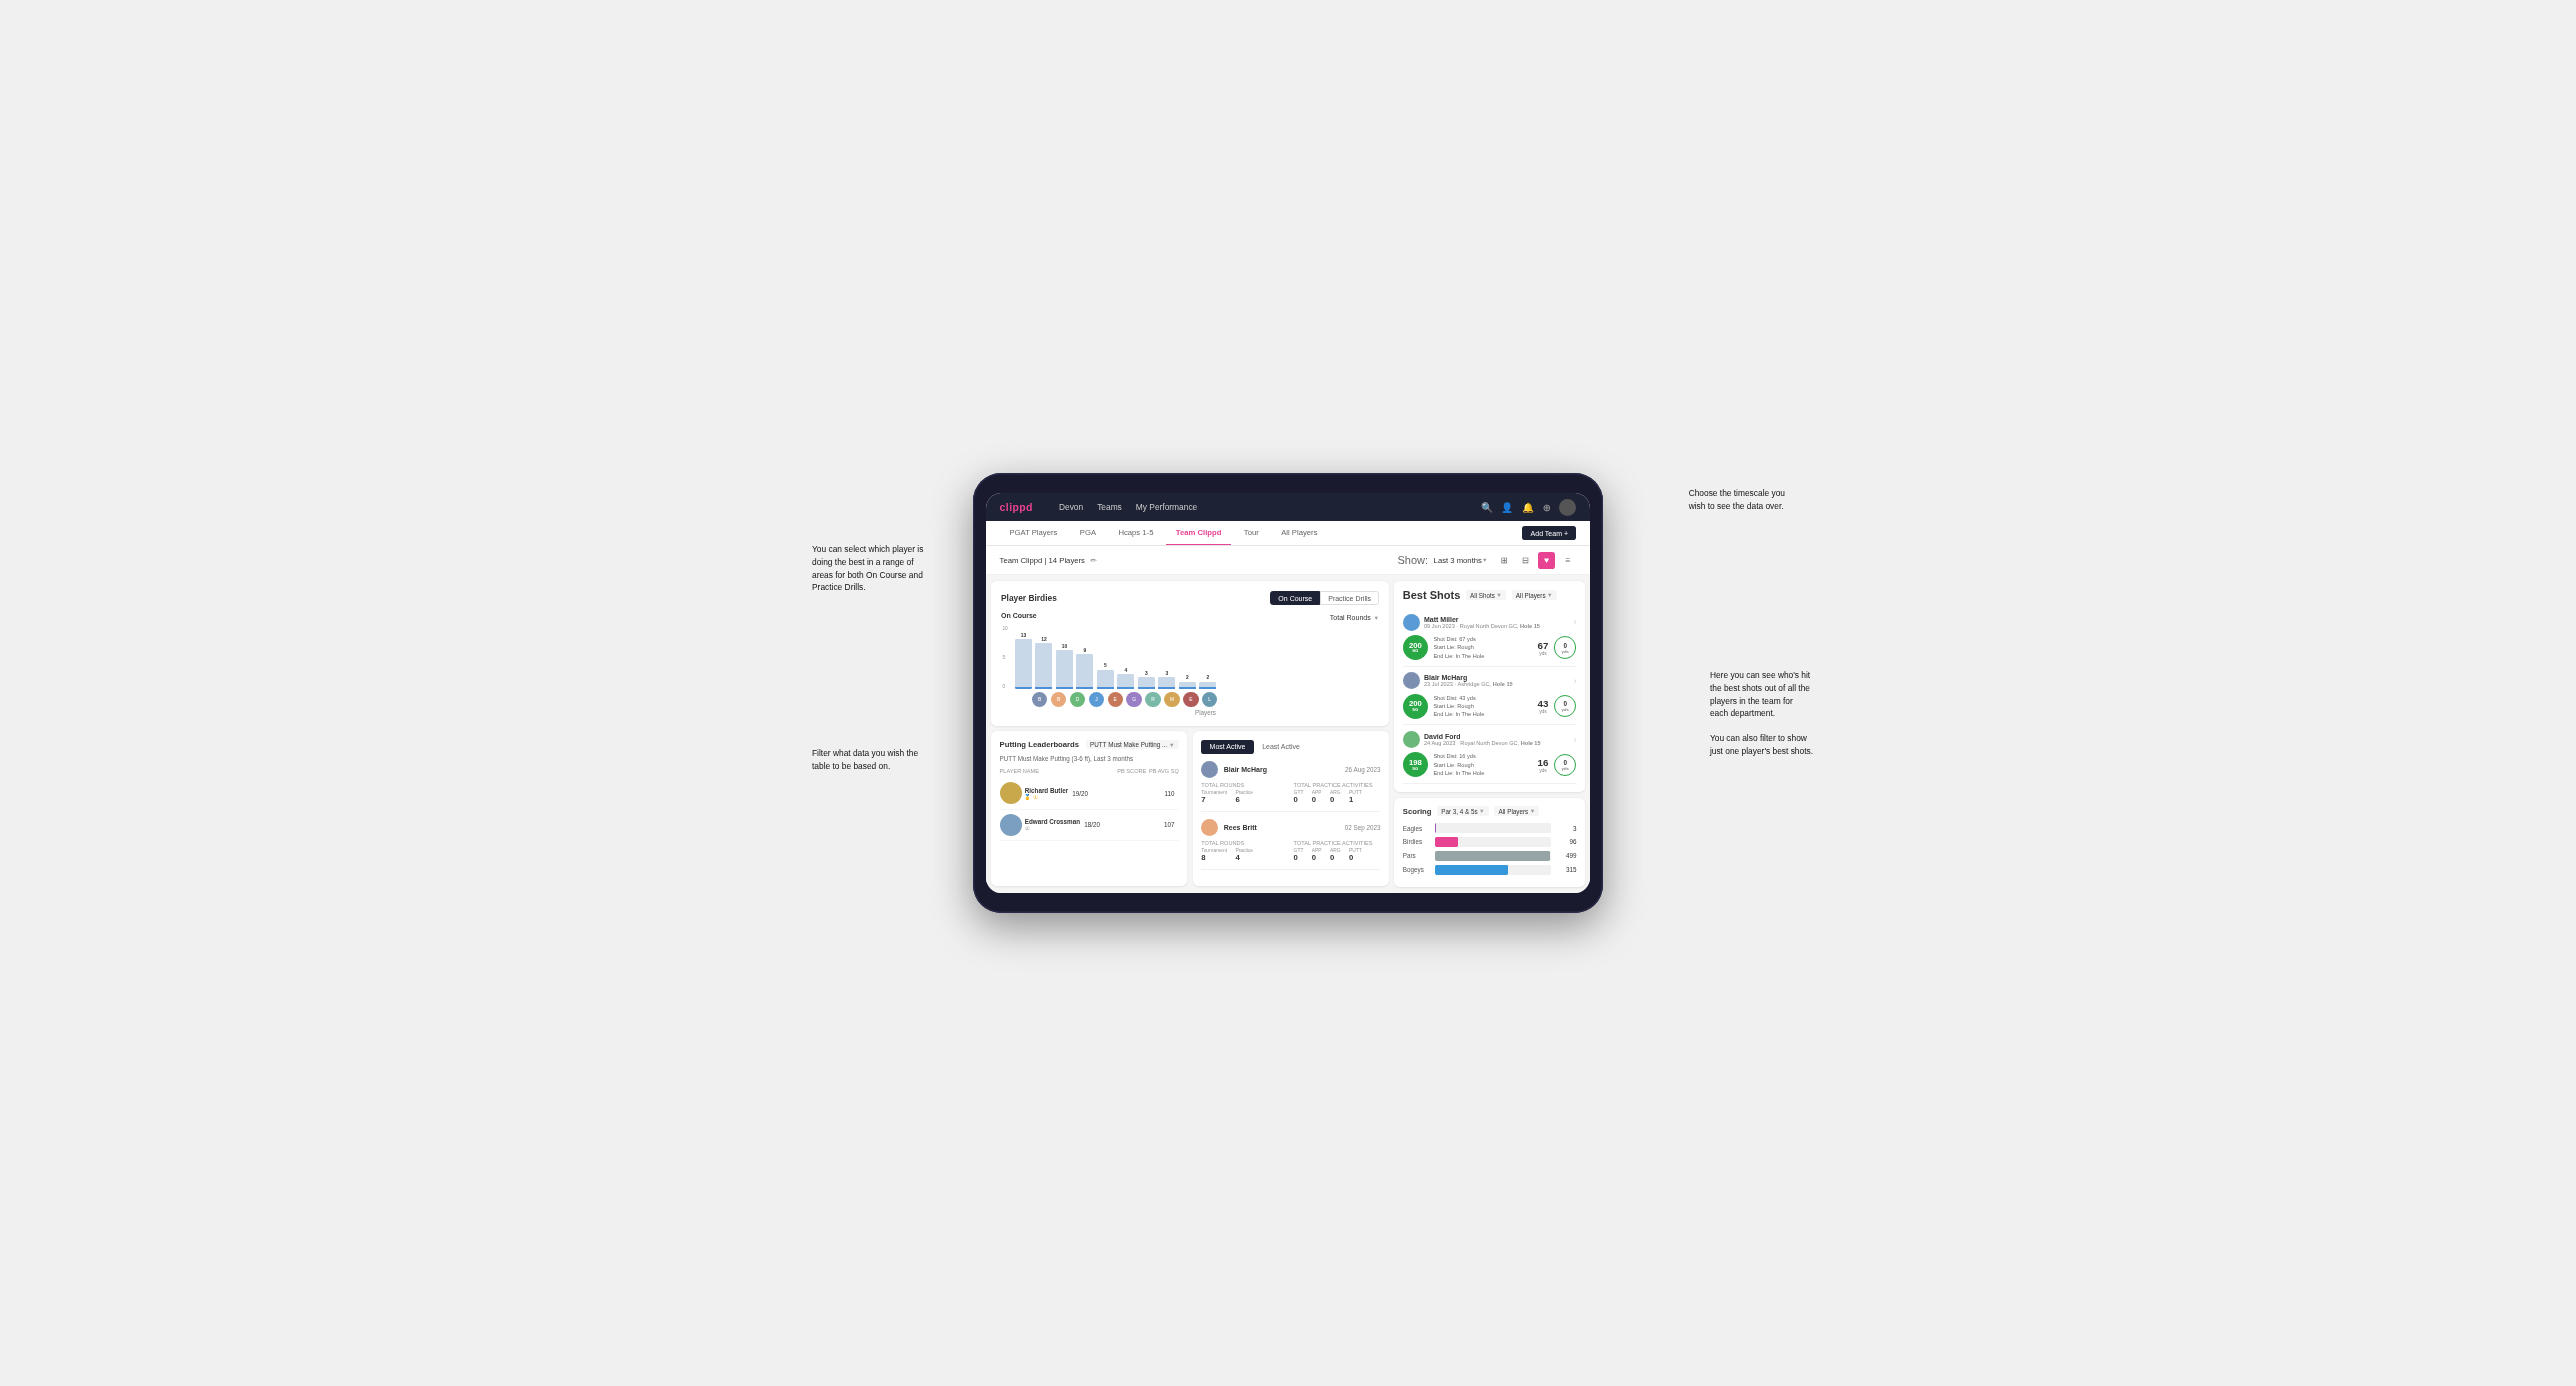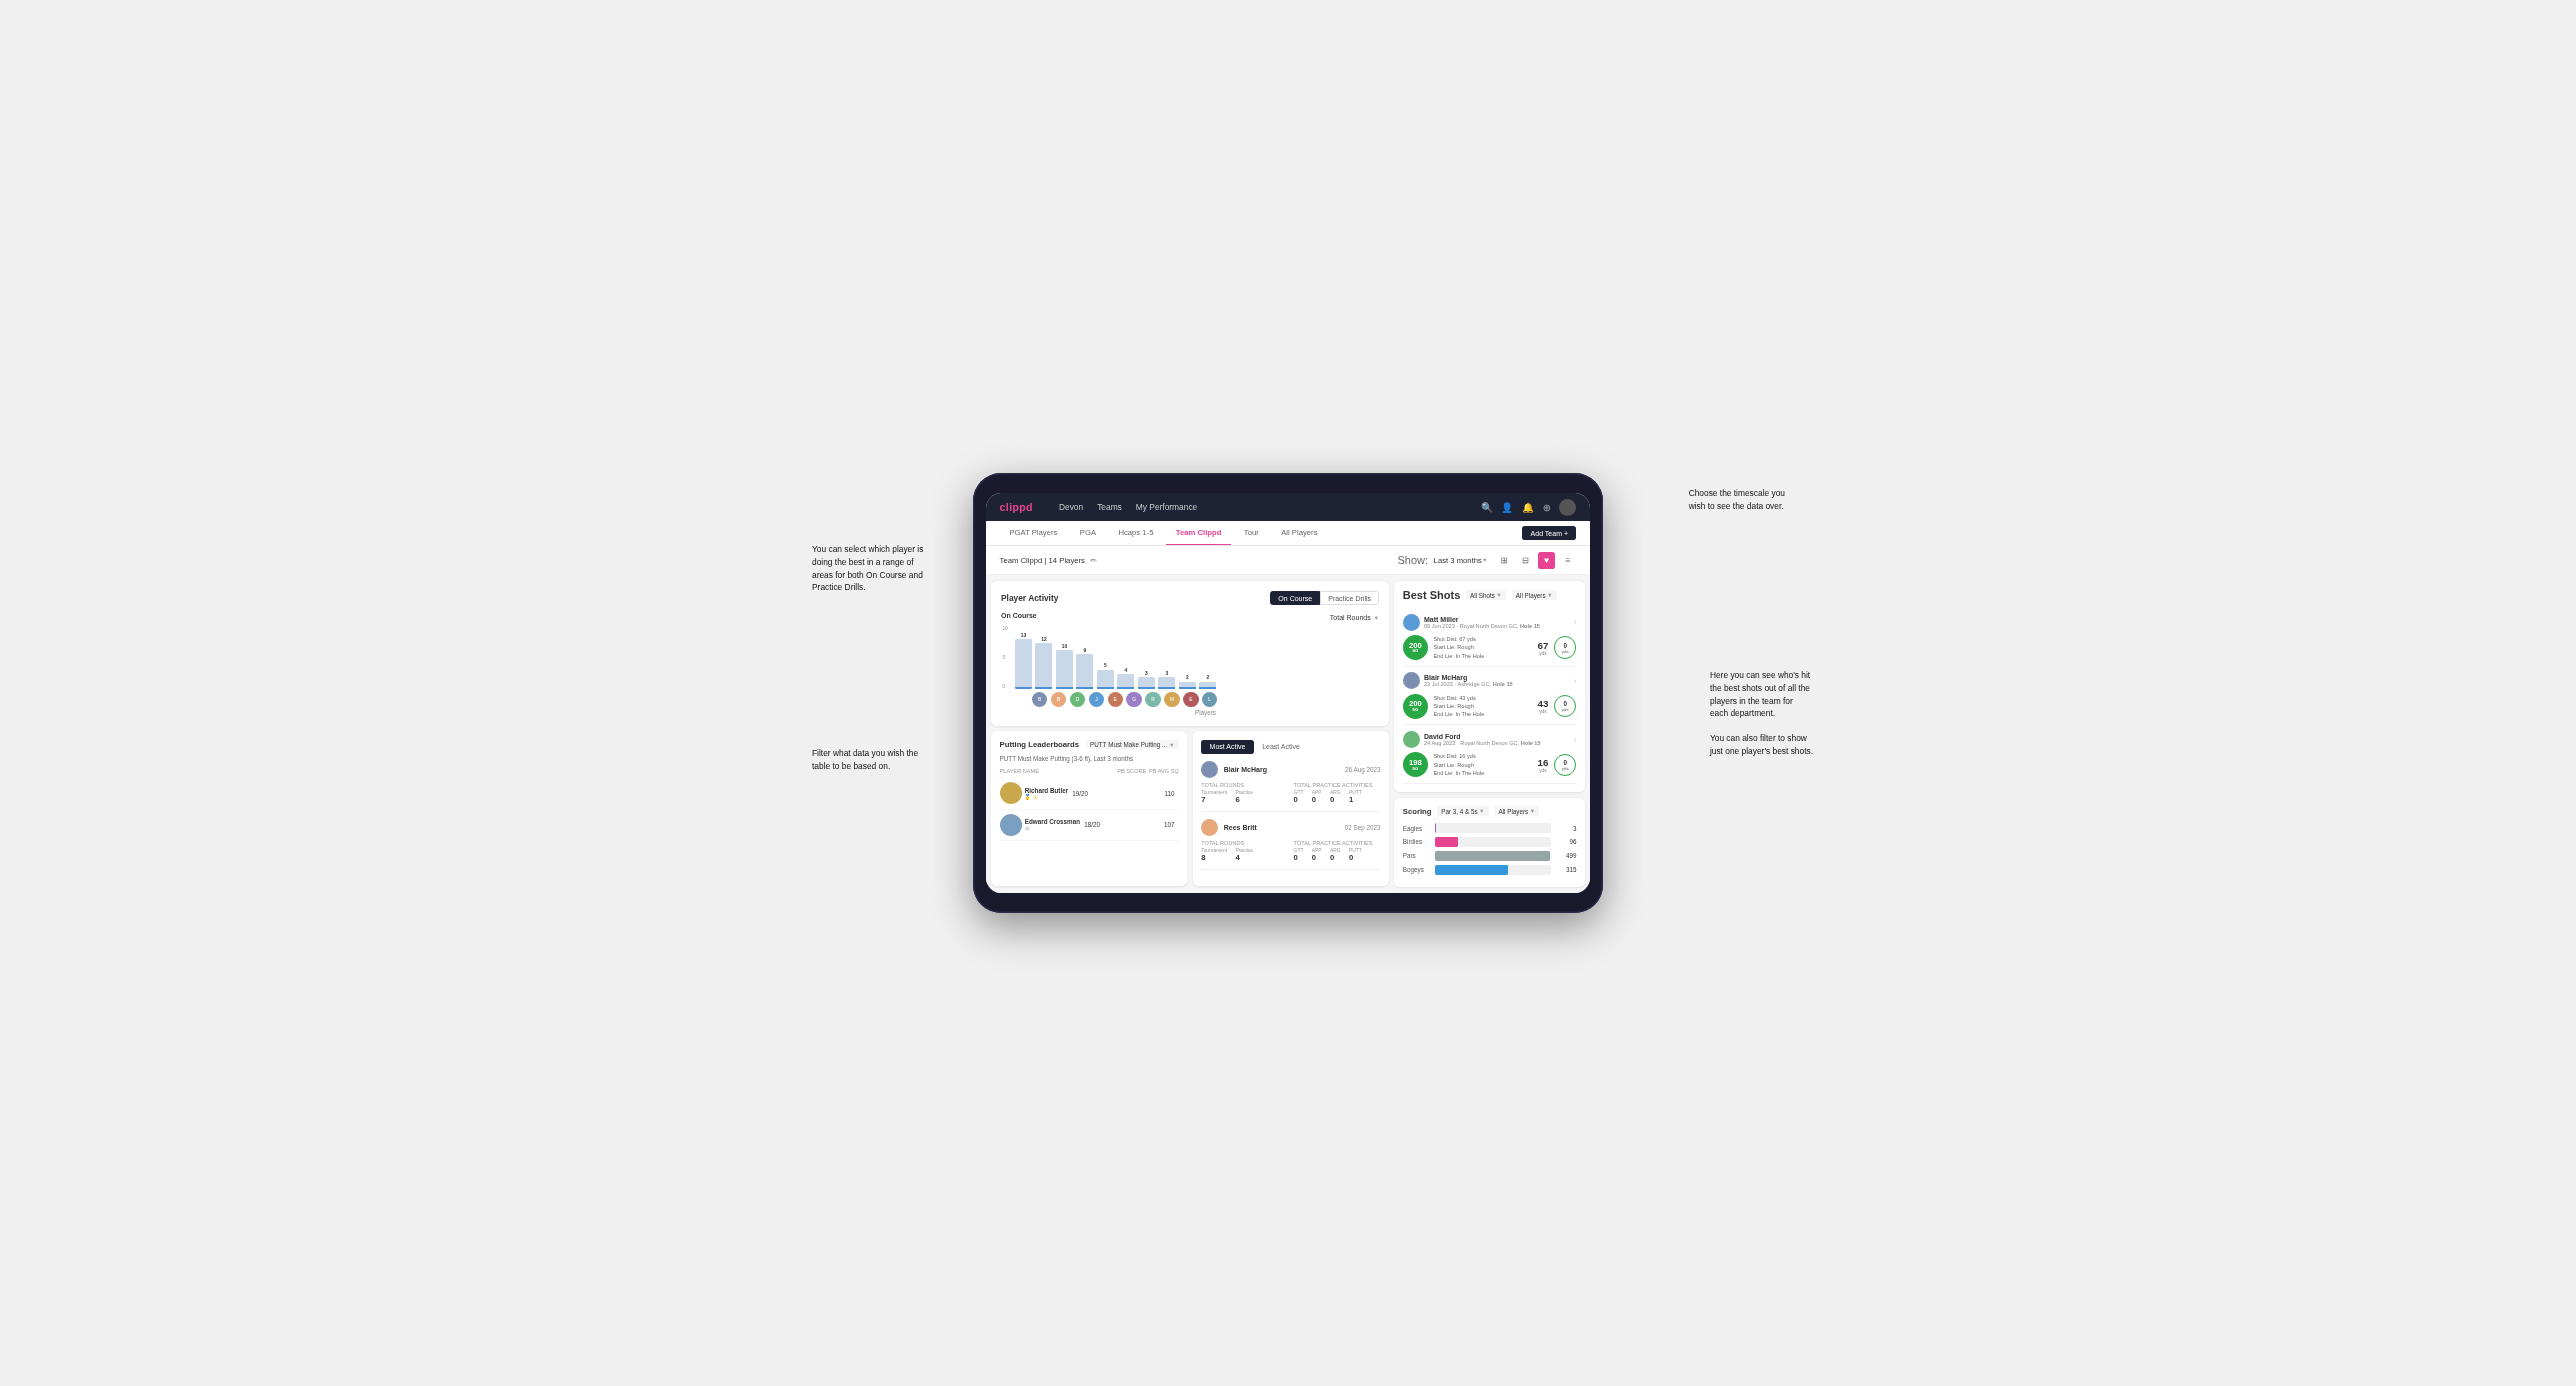--- a/index.html
+++ b/index.html
@@ -742,21 +742,21 @@
           <div class="view-icon-btn">≡</div>
         </div>
       </div>
 
       <div class="main-content">
 
         <div class="left-col">
 
           <div class="card">
             <div class="card-header">
-              <span class="card-title">Player Activity</span>
+              <span class="card-title">Player Birdies</span>
               <div class="toggle-btns">
                 <button class="toggle-btn active">On Course</button>
                 <button class="toggle-btn">Practice Drills</button>
               </div>
             </div>
             <div class="chart-row">
               <span class="chart-section-title">On Course</span>
               <div class="chart-filter">
                 <span>Total Rounds</span>
                 <span class="dropdown-arrow">▼</span>

